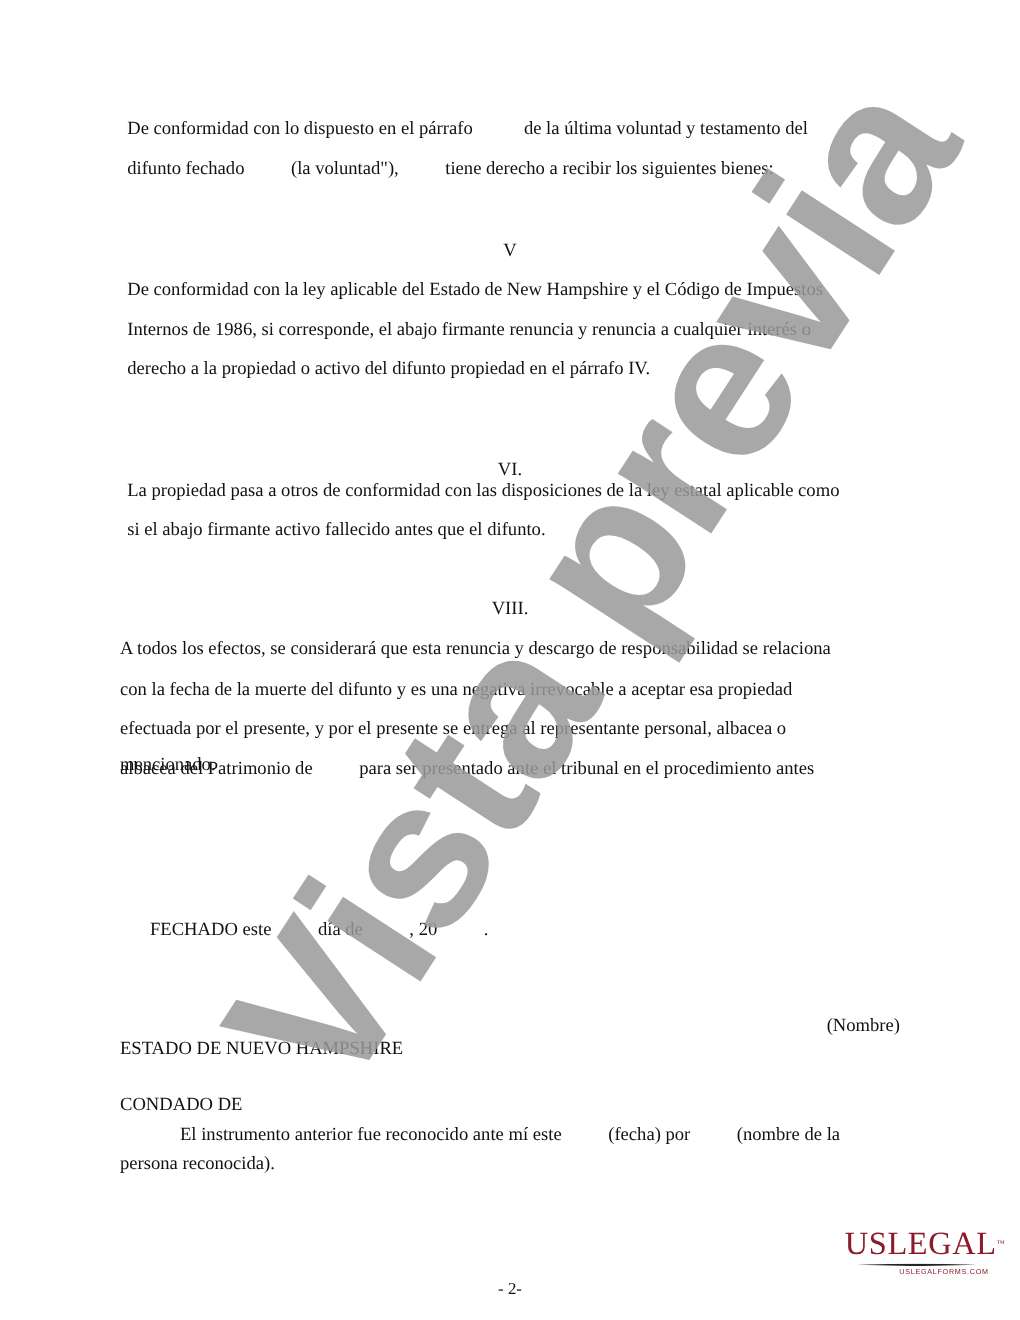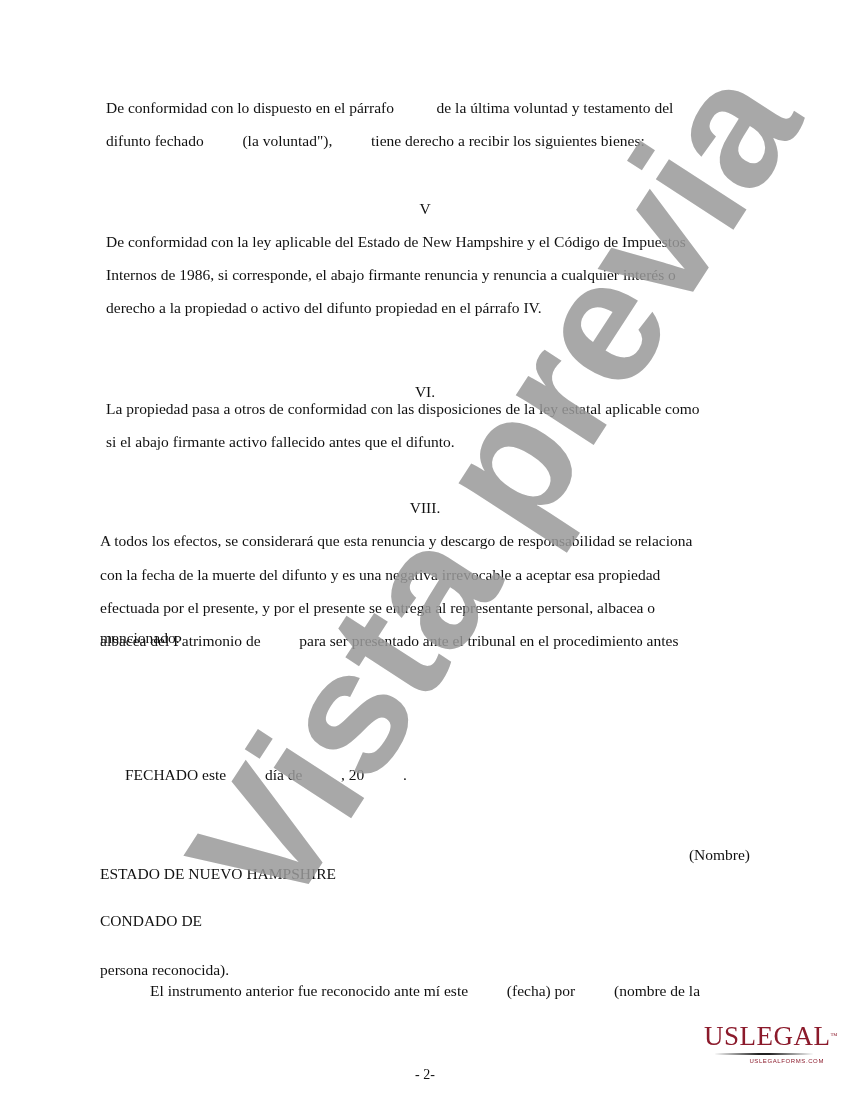--- a/index.html
+++ b/index.html
@@ -43,21 +43,21 @@
   <div class="line" style="left:100px; top:598px;">efectuada por el presente, y por el presente se entrega al representante personal, albacea o</div>
   <div class="line" style="left:100px; top:631px;">albacea del Patrimonio de          para ser presentado ante el tribunal en el procedimiento antes</div>
   <div class="line" style="left:100px; top:628px;text-align:center;">mencionado.</div>
 
   <div class="line" style="left:125px; top:765px;">FECHADO este          día de          , 20          .</div>
 
   <div class="line" style="right:100px; top:845px;">(Nombre)</div>
   <div class="line" style="left:100px; top:864px;">ESTADO DE NUEVO HAMPSHIRE</div>
   <div class="line" style="left:100px; top:911px;">CONDADO DE</div>
 
-  <div class="line" style="left:150px; top:981px;">El instrumento anterior fue reconocido ante mí este          (fecha) por          (nombre de la</div>
+  <div class="line" style="left:150px; top:936px;">El instrumento anterior fue reconocido ante mí este          (fecha) por          (nombre de la</div>
   <div class="line" style="left:100px; top:960px;">persona reconocida).</div>
 
   <div class="line center" style="top:1065px; font-size:14px;">- 2-</div>
 
   <div class="watermark">Vista previa</div>
 
   <div class="logo">
     <div class="logo-main"><span>USLEGAL</span><span class="logo-tm">™</span></div>
     <div class="logo-eagle"></div>
     <div class="logo-sub">USLEGALFORMS.COM</div>

